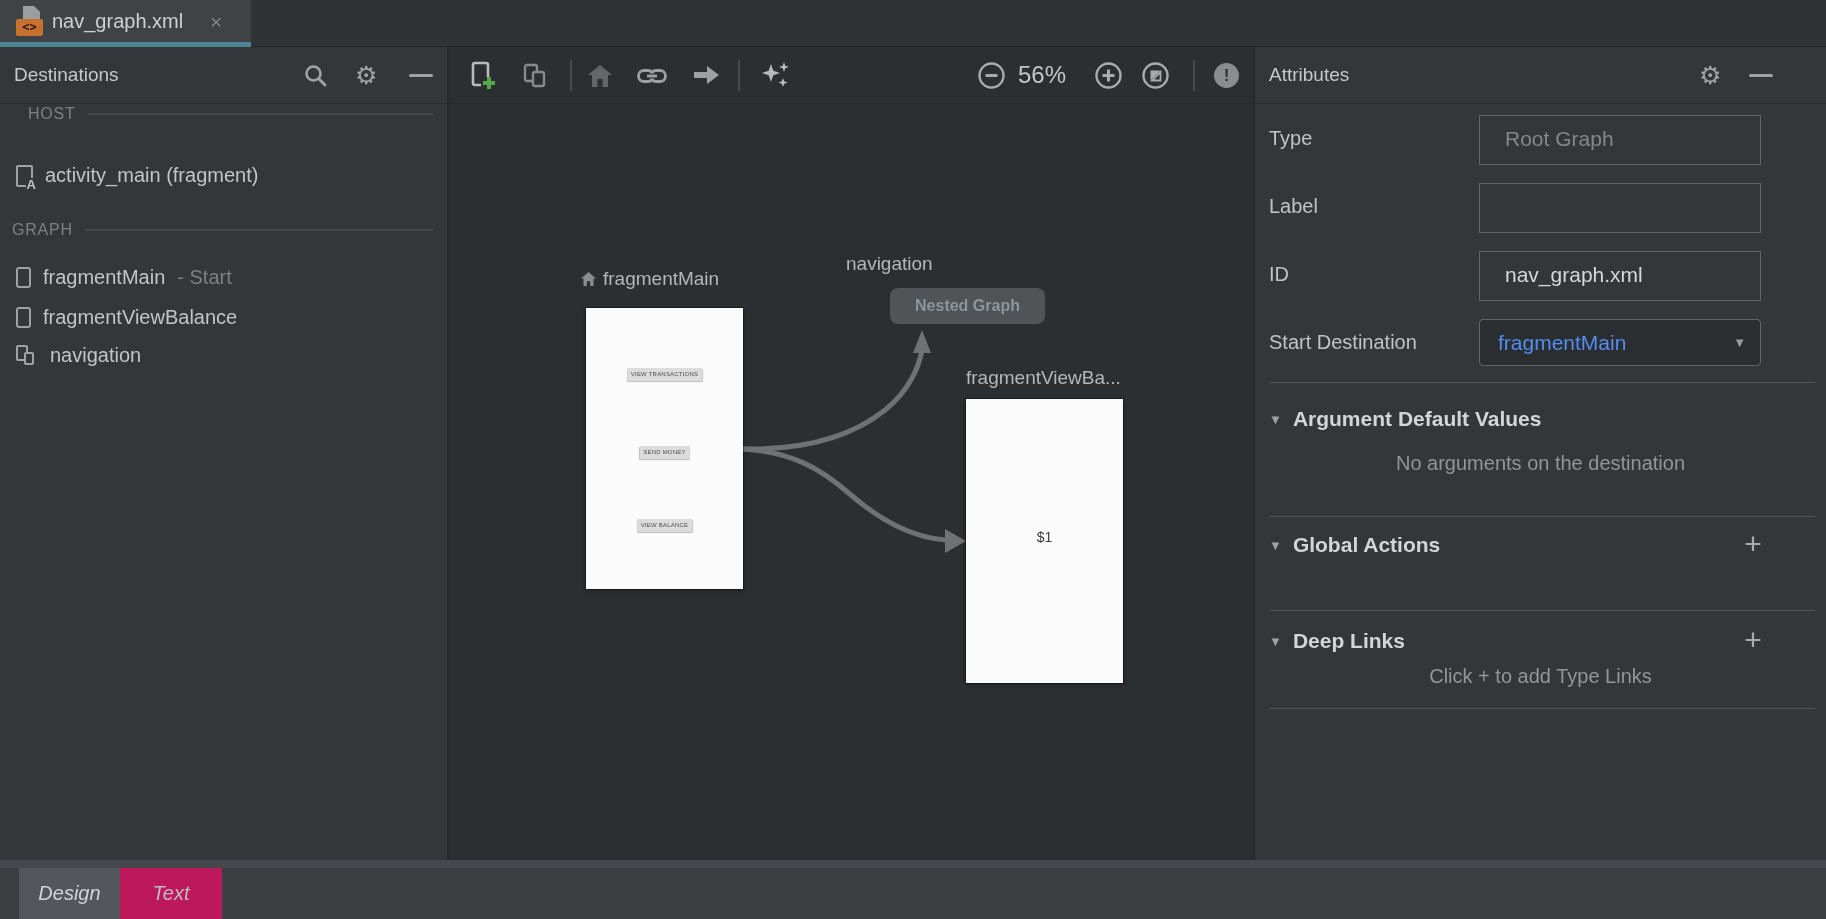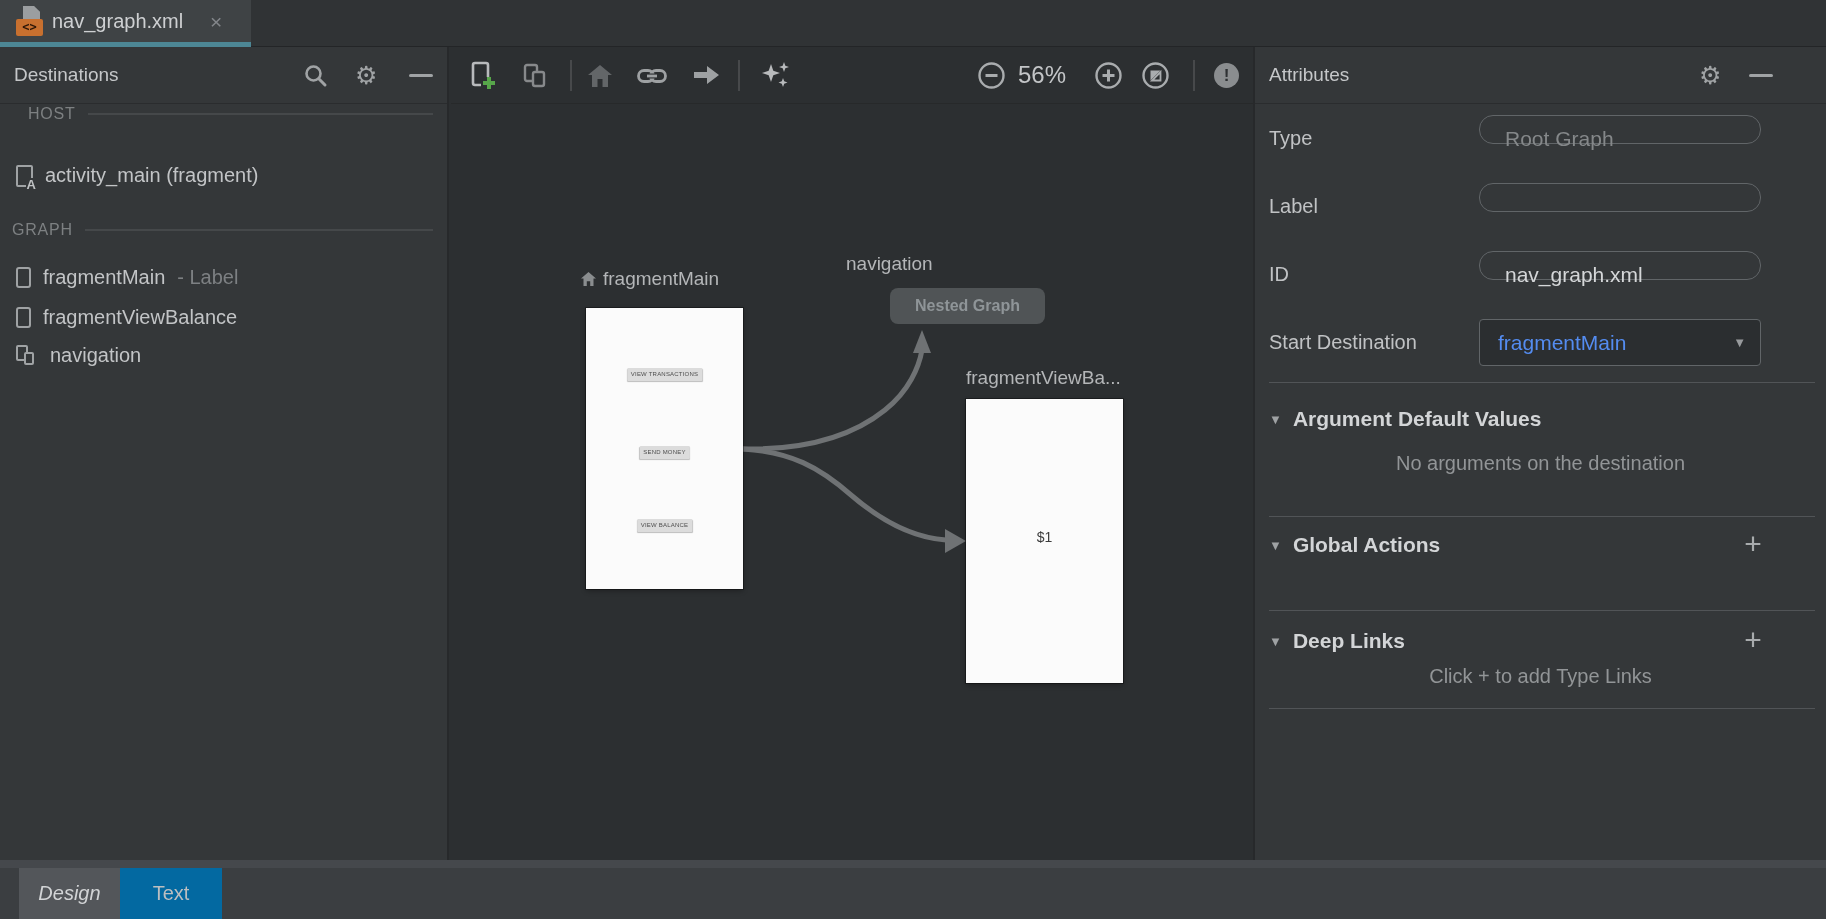--- a/index.html
+++ b/index.html
@@ -60,42 +60,42 @@
   .pv-btn { position:absolute; left:50%; transform:translateX(-50%); background:#dcdcdc; color:#4d4d4d;
     font-size:6px; line-height:7px; padding:3px 4px; border-radius:1px; white-space:nowrap;
     box-shadow:0 1px 1px rgba(0,0,0,.25); letter-spacing:0.2px; }
   .nested-box { position:absolute; width:155px; height:36px; background:#505456; border-radius:8px;
     color:#8f9598; font-size:16px; font-weight:bold; text-align:center; line-height:36px; cursor:pointer; }
   .balance-txt { position:absolute; width:100%; text-align:center; font-size:14px; color:#3c3c3c; }
   
   .right-panel { position:absolute; left:1253px; top:47px; width:573px; height:813px;
     background:#343739; border-left:2px solid #27292b; }
   .attr-label { position:absolute; left:14px; line-height:47px; font-size:20px; color:#c0c2c4; }
-  .attr-input { position:absolute; left:224px; width:282px; height:29px; border:1px solid #616568;
-    border-radius:14px; font-size:21px; line-height:45px; padding-left:25px; cursor:text; }
+  .attr-input { position:absolute; left:224px; width:282px; height:50px; border:1px solid #616568;
+    border-radius:0; font-size:21px; line-height:45px; padding-left:25px; cursor:text; }
   .attr-input.ghost { color:#85888a; }
   .attr-input.value { color:#d5d7d9; }
   .attr-dd { position:absolute; left:224px; width:282px; height:47px; border:1px solid #616568;
     border-radius:4px; background:#2b2e30; cursor:pointer; }
   .attr-dd .val { position:absolute; left:18px; line-height:45px; font-size:21px; color:#548cf0; }
   .attr-dd .caret { position:absolute; right:14px; top:0; line-height:45px; font-size:13px; color:#989b9d; }
   .attr-sep { position:absolute; left:14px; width:546px; height:1px; background:#515457; }
   .attr-sec { position:absolute; left:14px; display:flex; align-items:center; gap:11px; cursor:pointer; }
   .attr-sec .tri { font-size:13px; color:#9fa2a4; }
   .attr-sec .t { font-size:21px; font-weight:bold; color:#d3d5d7; }
   .sec-plus { position:absolute; right:56px; width:34px; text-align:center; font-size:30px;
     font-weight:300; color:#a8abad; cursor:pointer; line-height:30px; }
   .attr-hint { position:absolute; left:0; right:0; text-align:center; font-size:20px; color:#929597; }
   
   .bottom-bar { position:absolute; left:0; top:860px; width:1826px; height:59px;
     background:#3b3e41; border-top:8px solid #45484c; }
   .mode-tab { position:absolute; top:0; height:51px; line-height:51px; text-align:center;
     font-size:20px; cursor:pointer; }
   .mode-tab.active { background:#53565a; color:#d2d4d6; }
-  .mode-tab.inactive { background:#0369a1; color:#bcbec0; }
+  .mode-tab.inactive { background:#be185d; color:#bcbec0;font-style:italic; }
   svg { display:block; }
 </style>
 </head>
 <body>
 
 <div class="app">
 
   <div class="tabbar">
     <div class="tab">
       <span class="fileicon">
@@ -133,21 +133,21 @@
     </div>
 
     <div class="sec-hdr" style="top:174px;">
       <span>GRAPH</span>
       <span class="rule"></span>
     </div>
 
     <div class="dest-item" style="top:219px;">
       <span class="icon-frag"></span>
       <span>fragmentMain</span>
-      <span class="dim">- Label</span>
+      <span class="dim">- Start</span>
     </div>
 
     <div class="dest-item" style="top:259px;">
       <span class="icon-frag"></span>
       <span>fragmentViewBalance</span>
     </div>
 
     <div class="dest-item" style="top:297px;">
       <span class="icon-nested">
           <span class="r1"></span>

